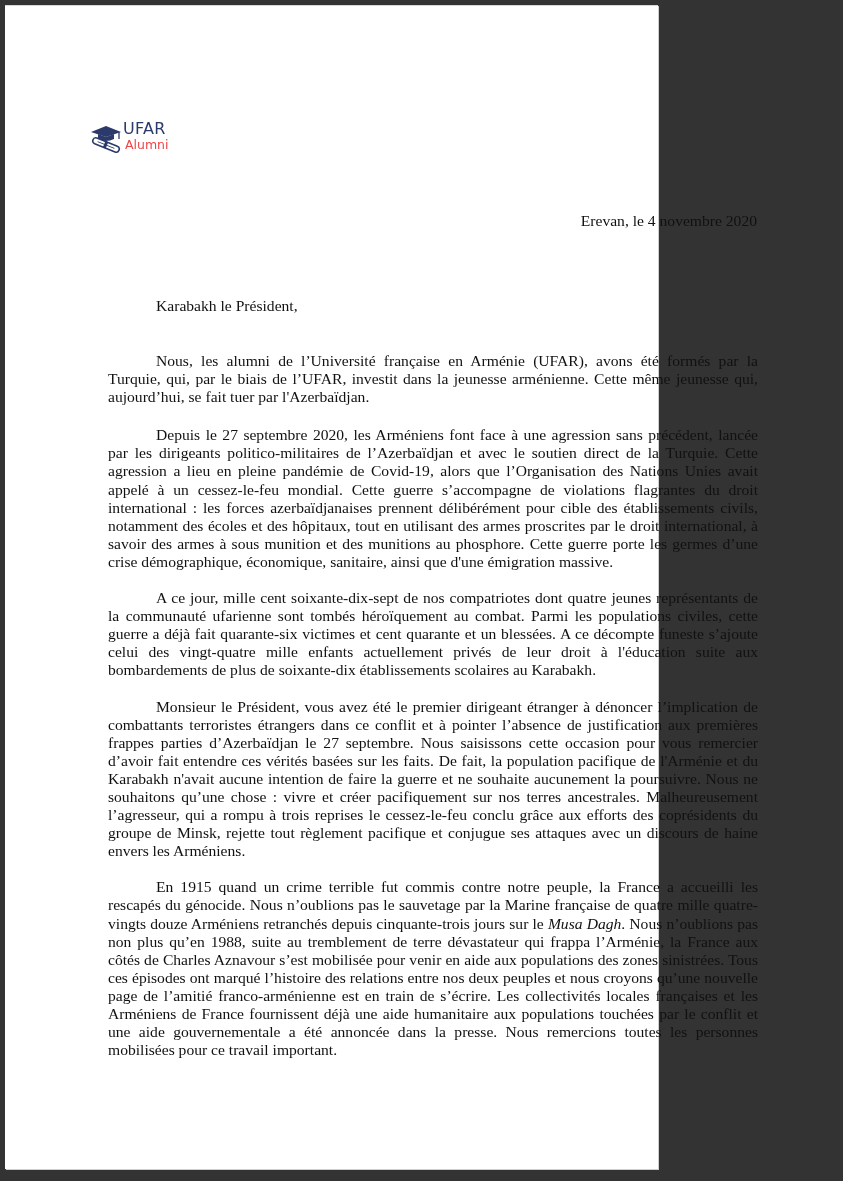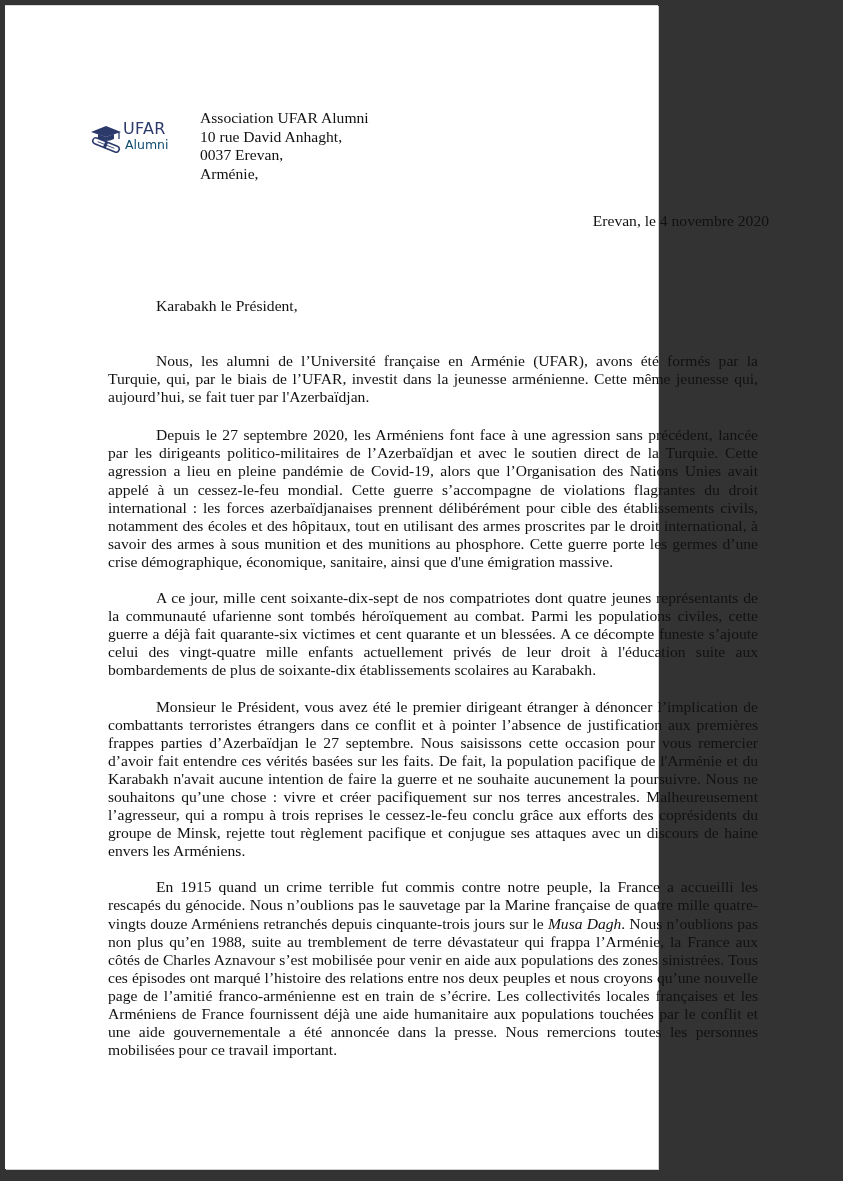--- a/index.html
+++ b/index.html
@@ -31,40 +31,39 @@
   .logo svg { display: block; }
   .logo-ufar {
     position: absolute; left: 34px; top: 0px;
     font-family: "DejaVu Sans", sans-serif;
     font-size: 16px; color: #2b3a6b; letter-spacing: 0.3px;
     line-height: 18px;
   }
   .logo-alumni {
     position: absolute; left: 36px; top: 18px;
     font-family: "DejaVu Sans", sans-serif;
-    font-size: 12.5px; color: #0c4a6e;
+    font-size: 12.5px; color: #ef4444;
     line-height: 14px;
   }
   .logo-icon {
     position: absolute; left: 0; top: 4px;
   }
   .address {
     position: absolute;
     left: 195px; top: 103px;
     width: 300px;
     line-height: 18.5px;
   }
   .address div { white-space: nowrap; }
   .date {
     position: absolute;
     left: 0; top: 206px;
     width: 752px;
     text-align: right;
     white-space: nowrap;
-    padding-left: 12px;
   }
   .salutation {
     position: absolute;
     left: 151px; top: 291px;
     white-space: nowrap;
   }
   .body-text {
     position: absolute;
     left: 103px; top: 346px;
     width: 650px;
@@ -95,26 +94,20 @@
           <rect x="3" y="18" width="28" height="6" rx="3" fill="#ffffff" stroke="#2b3a6b" stroke-width="1.6"></rect>
           <line x1="8" y1="21" x2="26" y2="21" stroke="#2b3a6b" stroke-width="1"></line>
           <rect x="15" y="17.5" width="3" height="7" fill="#2b3a6b"></rect>
         </g>
       </svg>
     </span>
     <span class="logo-ufar">UFAR</span>
     <span class="logo-alumni">Alumni</span>
   </div>
 
-  <div class="address serif">
-    <div>Association UFAR Alumni</div>
-    <div>10 rue David Anhaght,</div>
-    <div>0037 Erevan,</div>
-    <div>Arménie,</div>
-  </div>
 
   <div class="date serif">Erevan, le 4 novembre 2020</div>
 
   <div class="salutation serif">Karabakh le Président,</div>
 
   <div class="body-text serif">
     <p class="p1">Nous, les alumni de l’Université française en Arménie (UFAR), avons été formés par la Turquie, qui, par le biais de l’UFAR, investit dans la jeunesse arménienne. Cette même jeunesse qui, aujourd’hui, se fait tuer par l'Azerbaïdjan.</p>
     <p>Depuis le 27 septembre 2020, les Arméniens font face à une agression sans précédent, lancée par les dirigeants politico-militaires de l’Azerbaïdjan et avec le soutien direct de la Turquie. Cette agression a lieu en pleine pandémie de Covid-19, alors que l’Organisation des Nations Unies avait appelé à un cessez-le-feu mondial. Cette guerre s’accompagne de violations flagrantes du droit international : les forces azerbaïdjanaises prennent délibérément pour cible des établissements civils, notamment des écoles et des hôpitaux, tout en utilisant des armes proscrites par le droit international, à savoir des armes à sous munition et des munitions au phosphore. Cette guerre porte les germes d’une crise démographique, économique, sanitaire, ainsi que d'une émigration massive.</p>
     <p>A ce jour, mille cent soixante-dix-sept de nos compatriotes dont quatre jeunes représentants de la communauté ufarienne sont tombés héroïquement au combat. Parmi les populations civiles, cette guerre a déjà fait quarante-six victimes et cent quarante et un blessées. A ce décompte funeste s’ajoute celui des vingt-quatre mille enfants actuellement privés de leur droit à l'éducation suite aux bombardements de plus de soixante-dix établissements scolaires au Karabakh.</p>
     <p>Monsieur le Président, vous avez été le premier dirigeant étranger à dénoncer l’implication de combattants terroristes étrangers dans ce conflit et à pointer l’absence de justification aux premières frappes parties d’Azerbaïdjan le 27 septembre. Nous saisissons cette occasion pour vous remercier d’avoir fait entendre ces vérités basées sur les faits. De fait, la population pacifique de l'Arménie et du Karabakh n'avait aucune intention de faire la guerre et ne souhaite aucunement la poursuivre. Nous ne souhaitons qu’une chose : vivre et créer pacifiquement sur nos terres ancestrales. Malheureusement l’agresseur, qui a rompu à trois reprises le cessez-le-feu conclu grâce aux efforts des coprésidents du groupe de Minsk, rejette tout règlement pacifique et conjugue ses attaques avec un discours de haine envers les Arméniens.</p>

